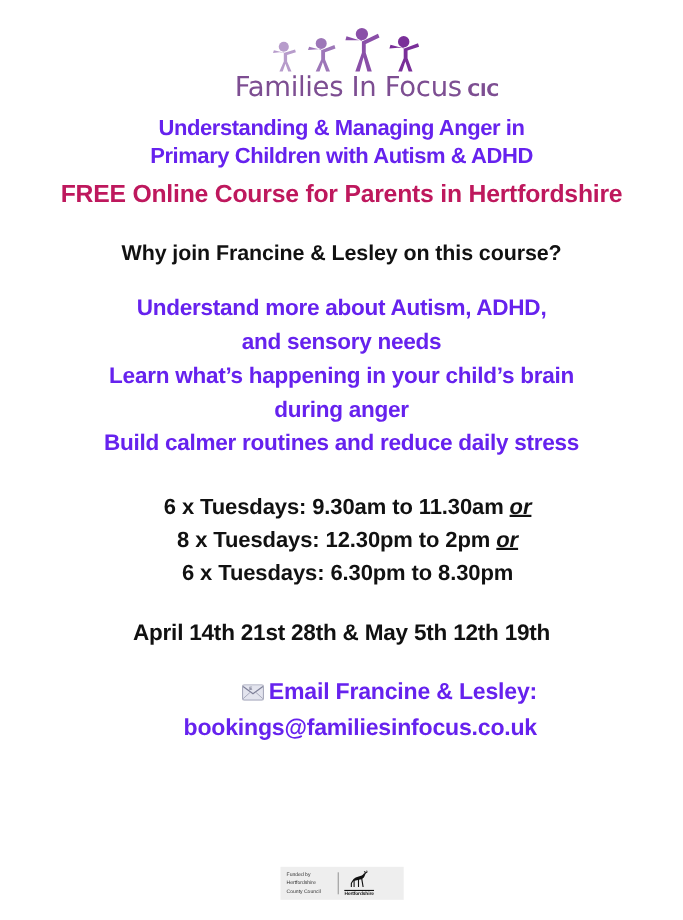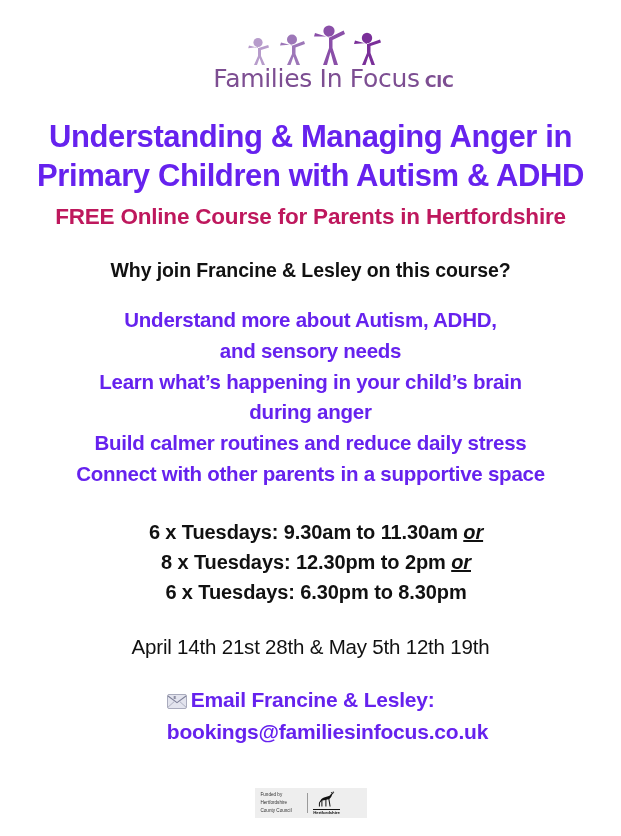--- a/index.html
+++ b/index.html
@@ -71,22 +71,22 @@
     margin-top: 1px;
     font-size: 11.5px;
     letter-spacing: 1.1px;
     color: #c3c3c3;
     font-family: "DejaVu Sans", sans-serif;
     text-align: center;
   }
 
   
   .title {
-    margin-top: 24px;
-    font-size: 31px;
+    margin-top: 12px;
+    font-size: 20px;
     font-weight: bold;
     color: #6622ee;
     text-align: center;
     line-height: 1.26;
     letter-spacing: -0.4px;
     width: 600px;
   }
   .subtitle {
     margin-top: 9px;
     font-size: 22.5px;
@@ -135,30 +135,30 @@
   }
   .session .or {
     font-style: italic;
     text-decoration: underline;
   }
 
   
   .dates {
     margin-top: 28px;
     font-size: 20.5px;
-    font-weight: normal;
+    font-weight: bold;
     color: #111111;
     text-align: center;
     letter-spacing: -0.2px;
   }
 
   
   .contact {
     margin-top: 26px;
-    text-align: left;
+    text-align: right;
     margin-left: 34px;
   }
   .contact-line {
     font-size: 21px;
     font-weight: bold;
     color: #6622ee;
     line-height: 1.45;
     letter-spacing: -0.2px;
   }
   .mail-icon {
@@ -253,21 +253,20 @@
   <div class="subtitle">FREE Online Course for Parents in Hertfordshire</div>
 
   <div class="question">Why join Francine &amp; Lesley on this course?</div>
 
   <div class="benefits">
     <div class="benefit">Understand more about Autism, ADHD,</div>
     <div class="benefit">and sensory needs</div>
     <div class="benefit">Learn what’s happening in your child’s brain</div>
     <div class="benefit">during anger</div>
     <div class="benefit">Build calmer routines and reduce daily stress</div>
-    <div class="benefit">Connect with other parents in a supportive space</div>
   </div>
 
   <div class="sessions">
     <div class="session">
       <span>6 x Tuesdays: 9.30am to 11.30am </span><span class="or">or</span>
     </div>
     <div class="session">
       <span>8 x Tuesdays: 12.30pm to 2pm </span><span class="or">or</span>
     </div>
     <div class="session">

